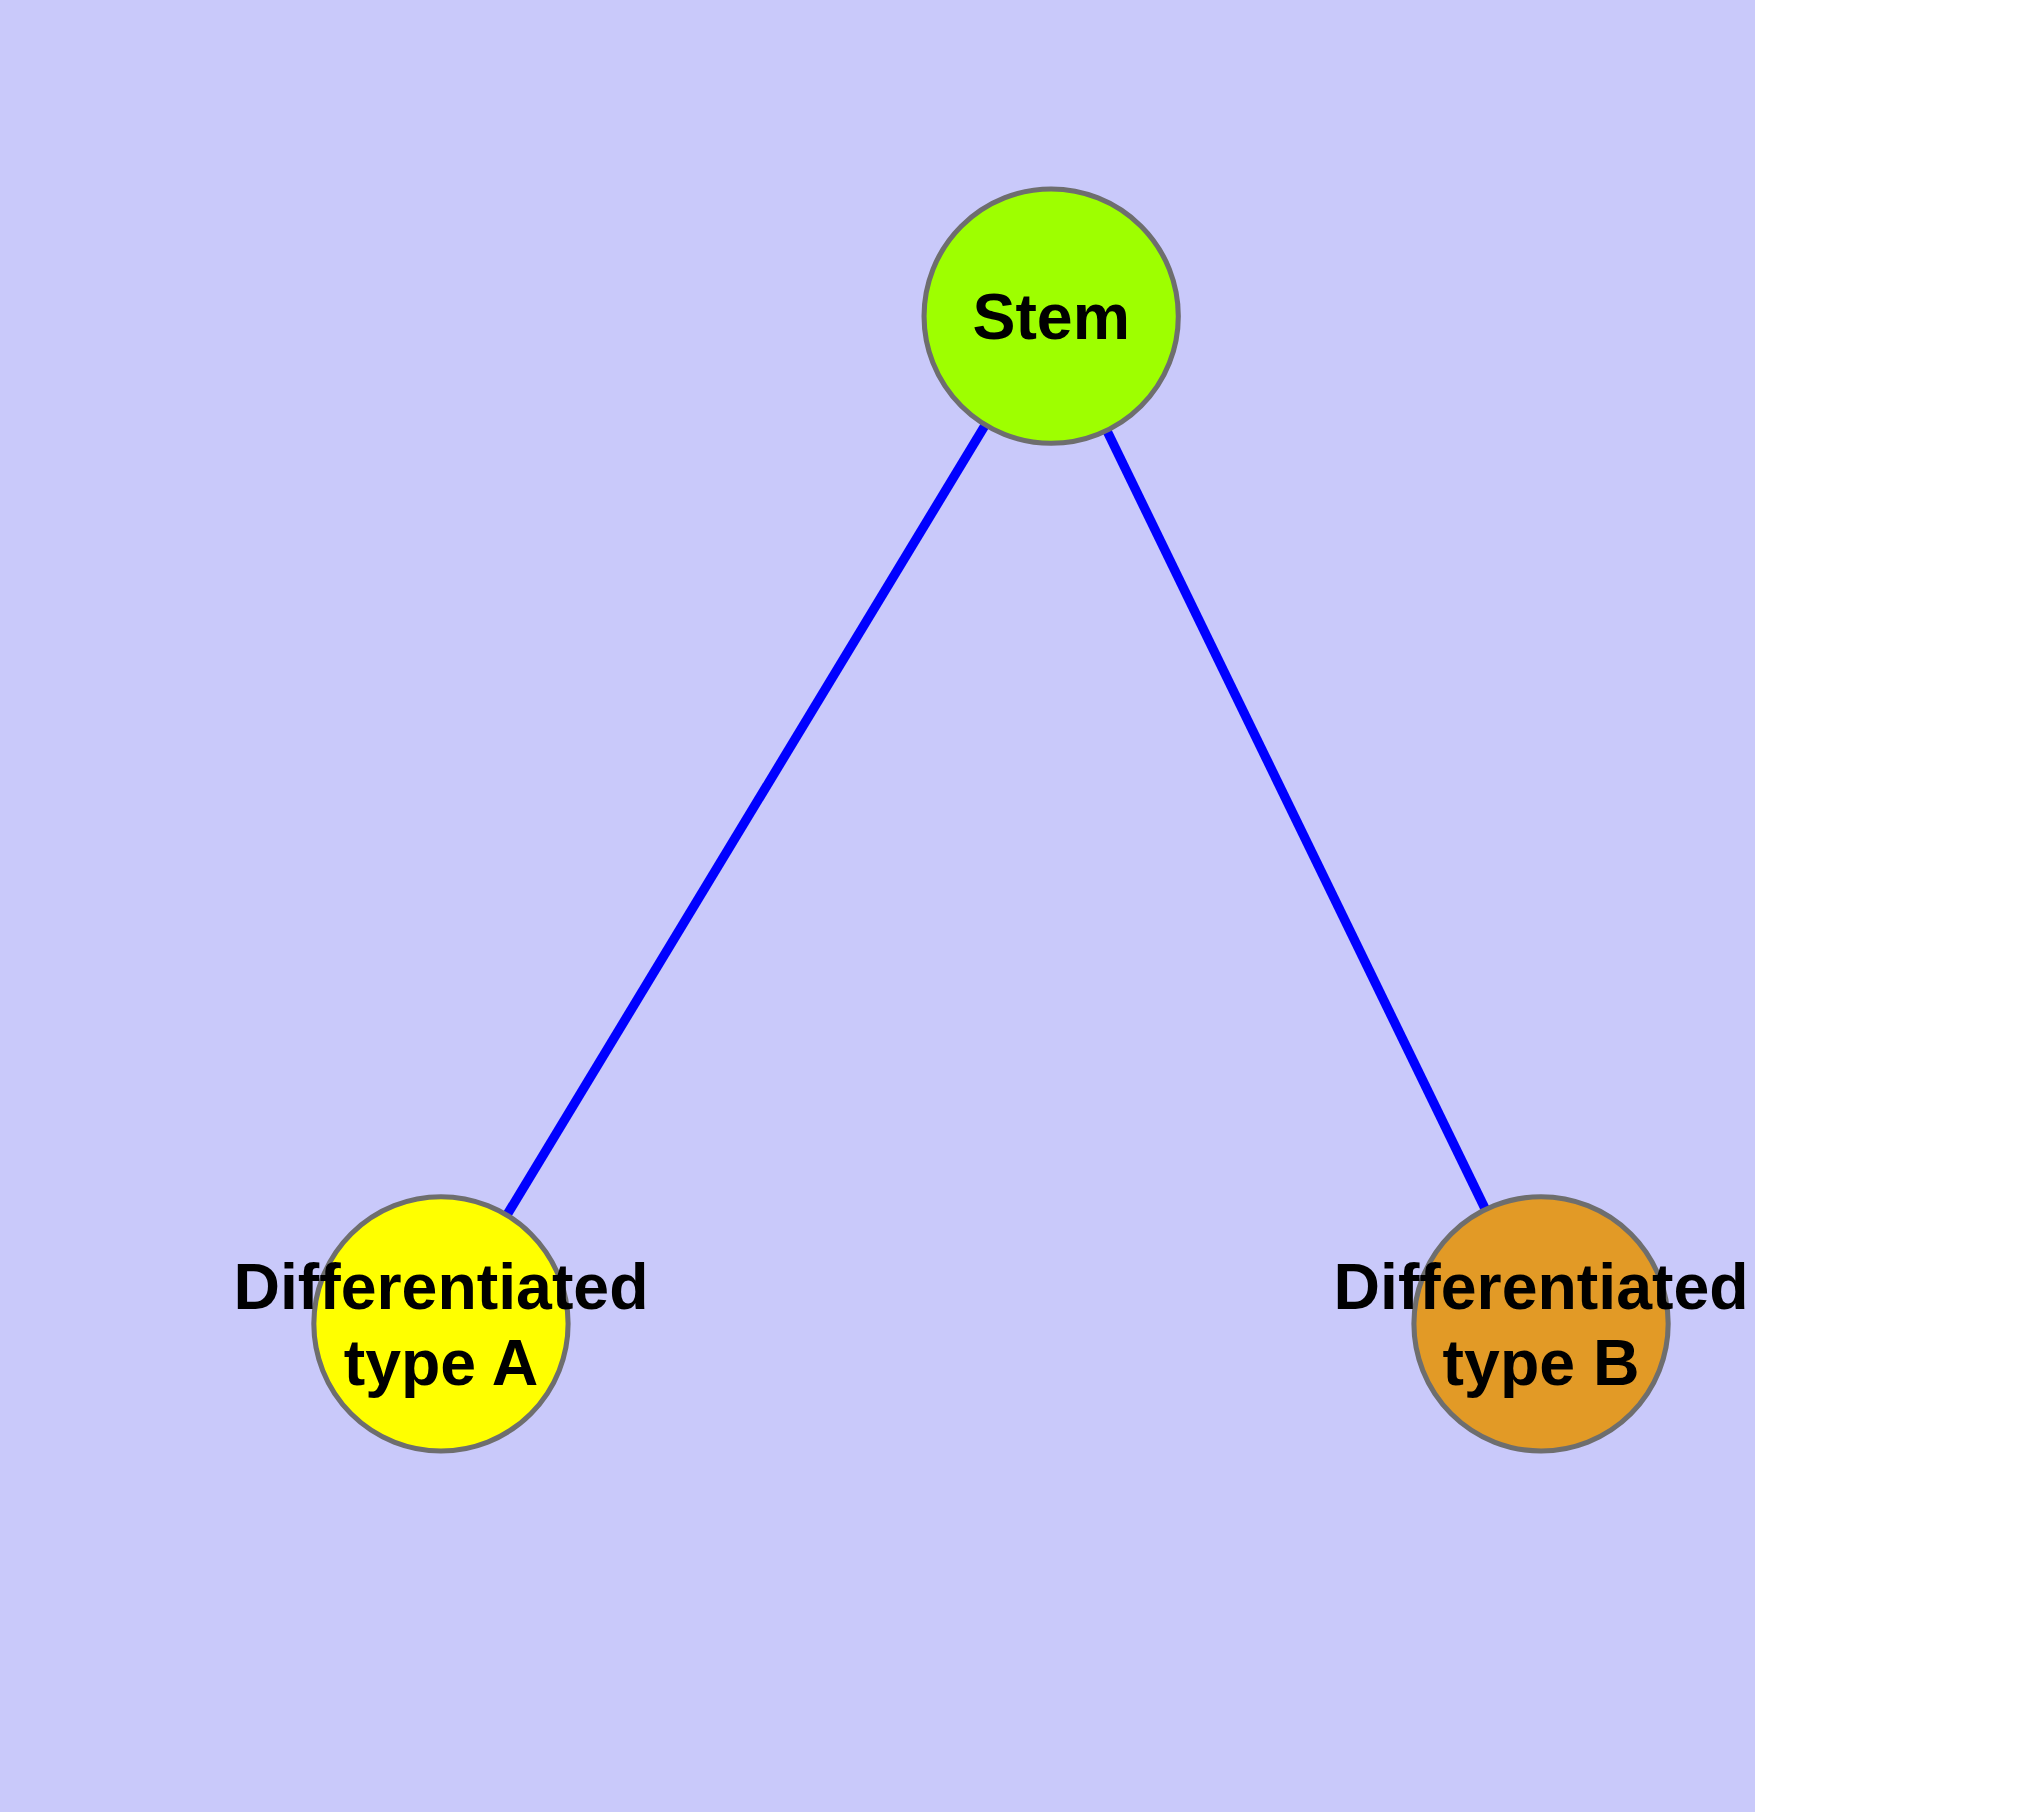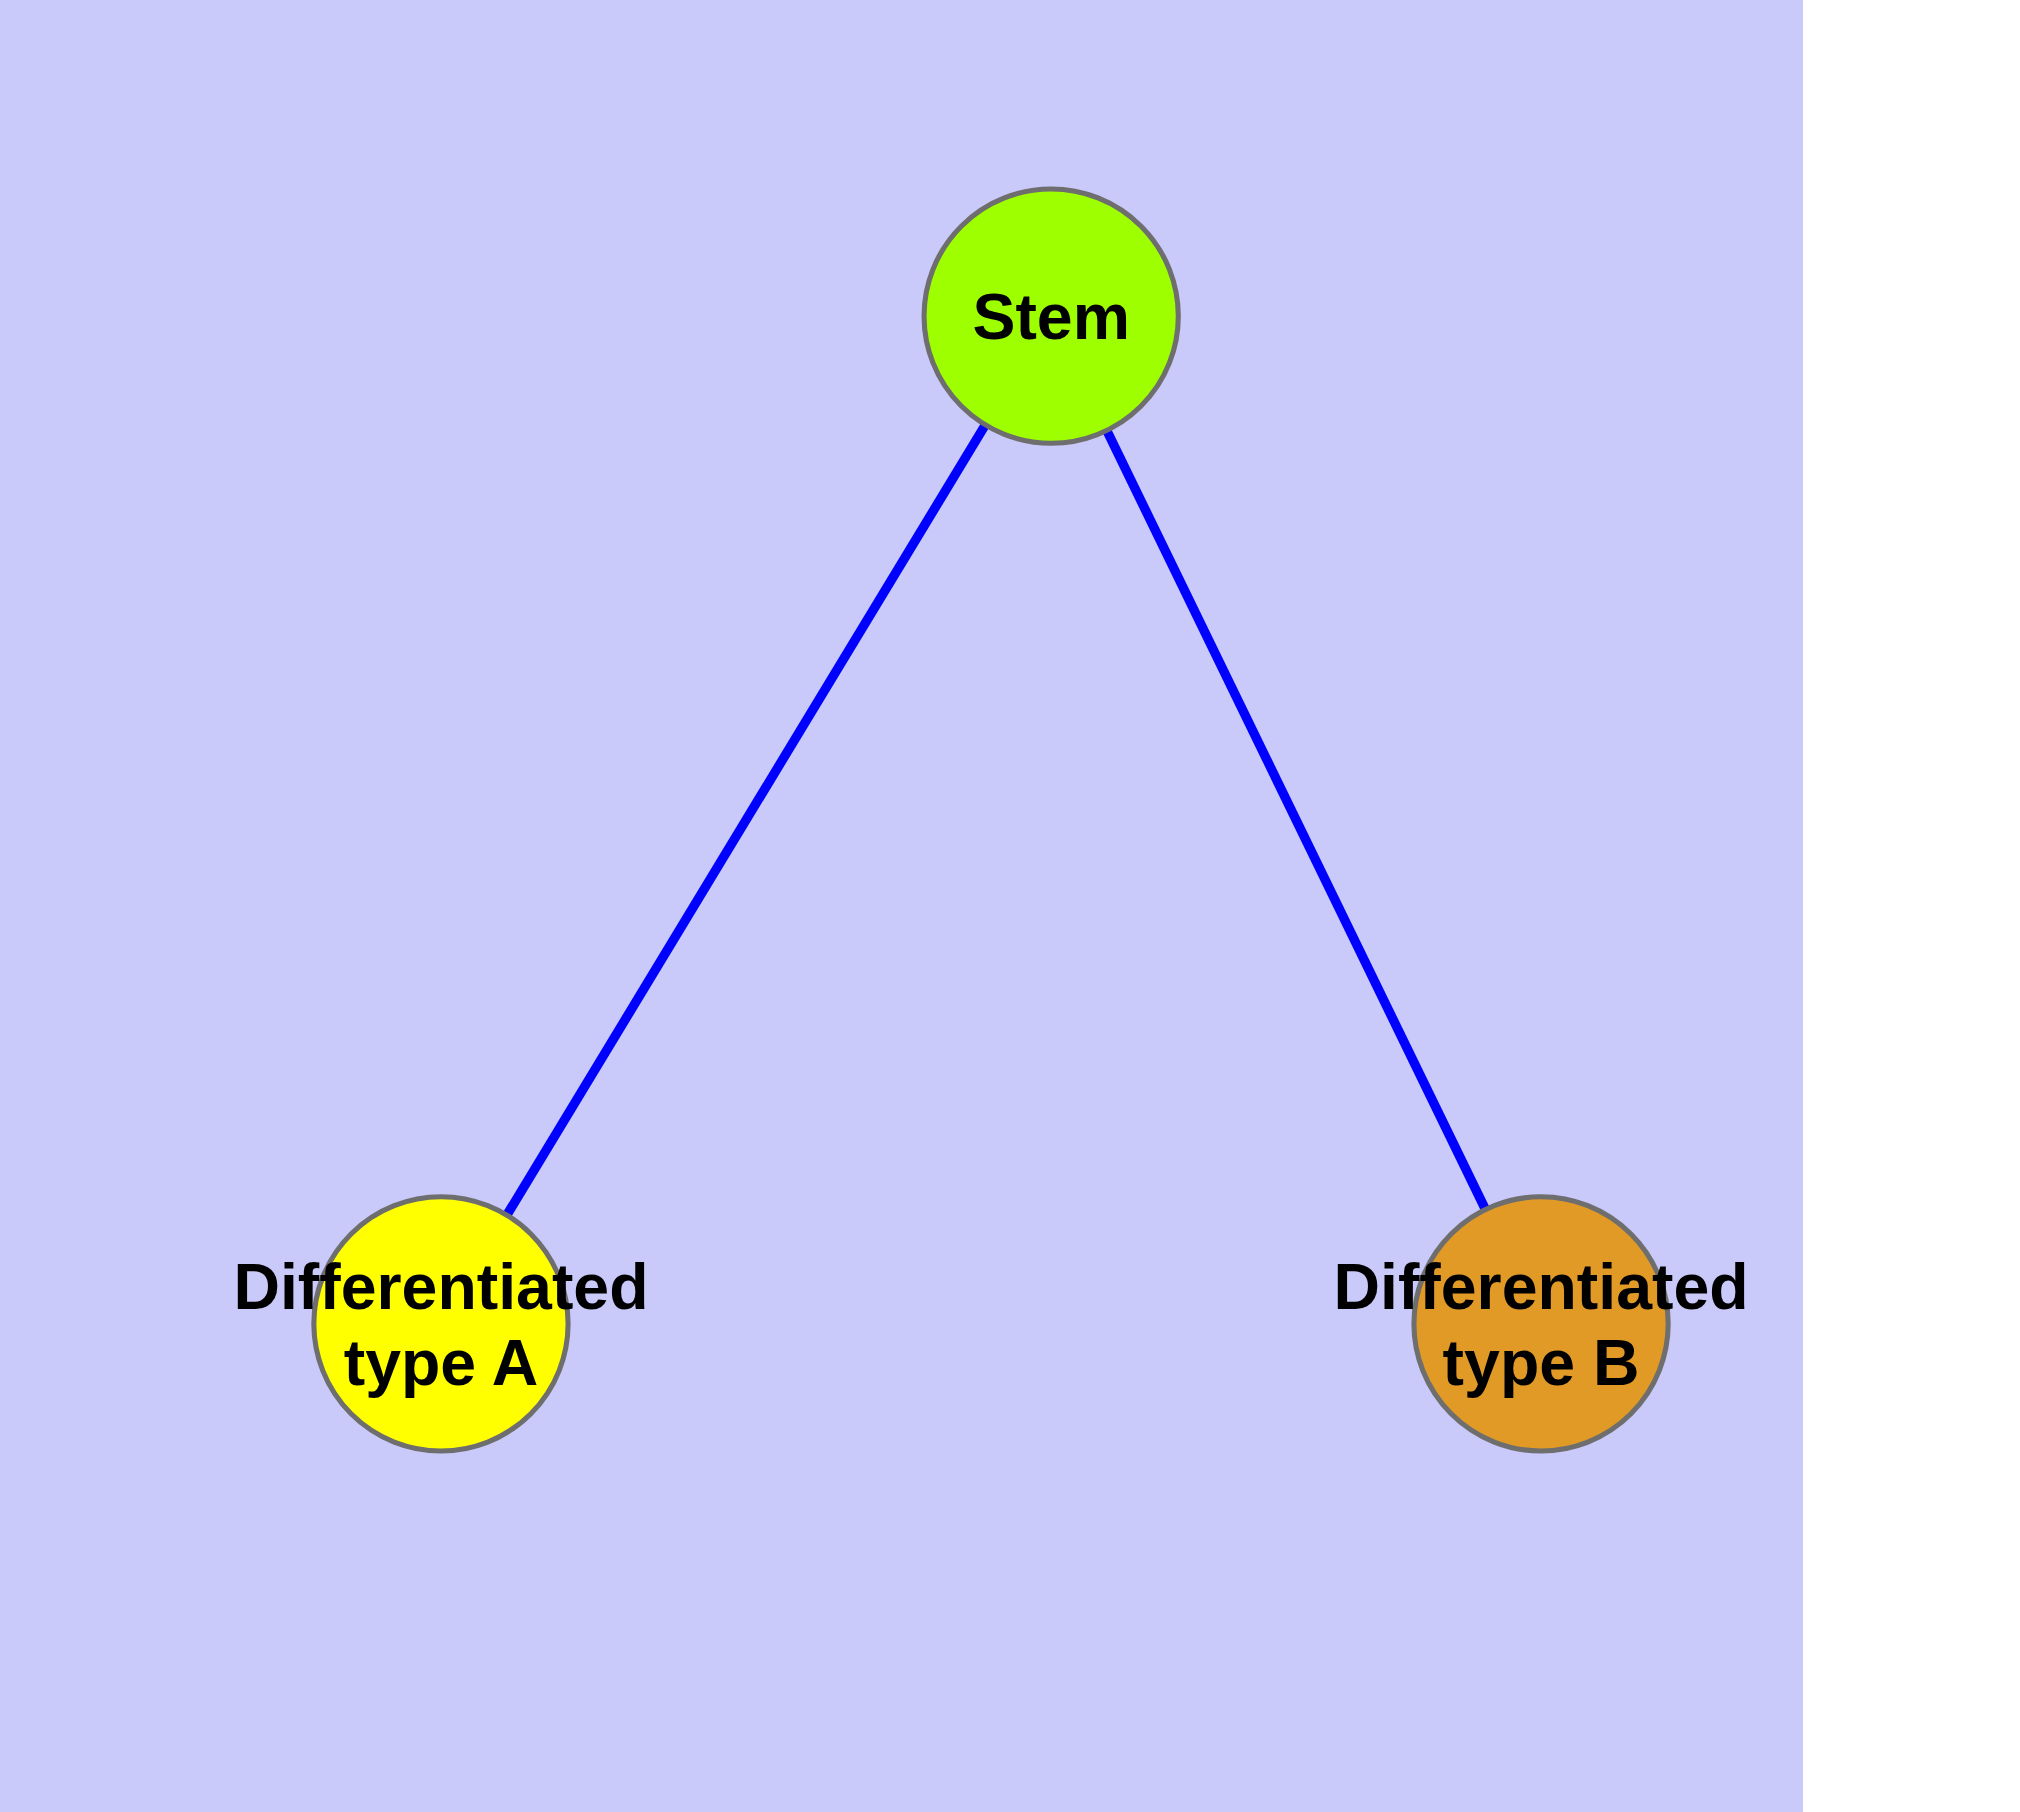--- a/index.html
+++ b/index.html
@@ -9,21 +9,20 @@
   }
   body {
     font-family: "Liberation Sans", sans-serif;
   }
   #canvas {
     position: relative;
     width: 1755px;
     height: 1812px;
     overflow: hidden;
     background: #c9c9fa;
-    padding-left: 48px;
   }
   #graph-svg {
     position: absolute;
     left: 0;
     top: 0;
     width: 2021px;
     height: 1812px;
     display: block;
   }
   .node-label {

